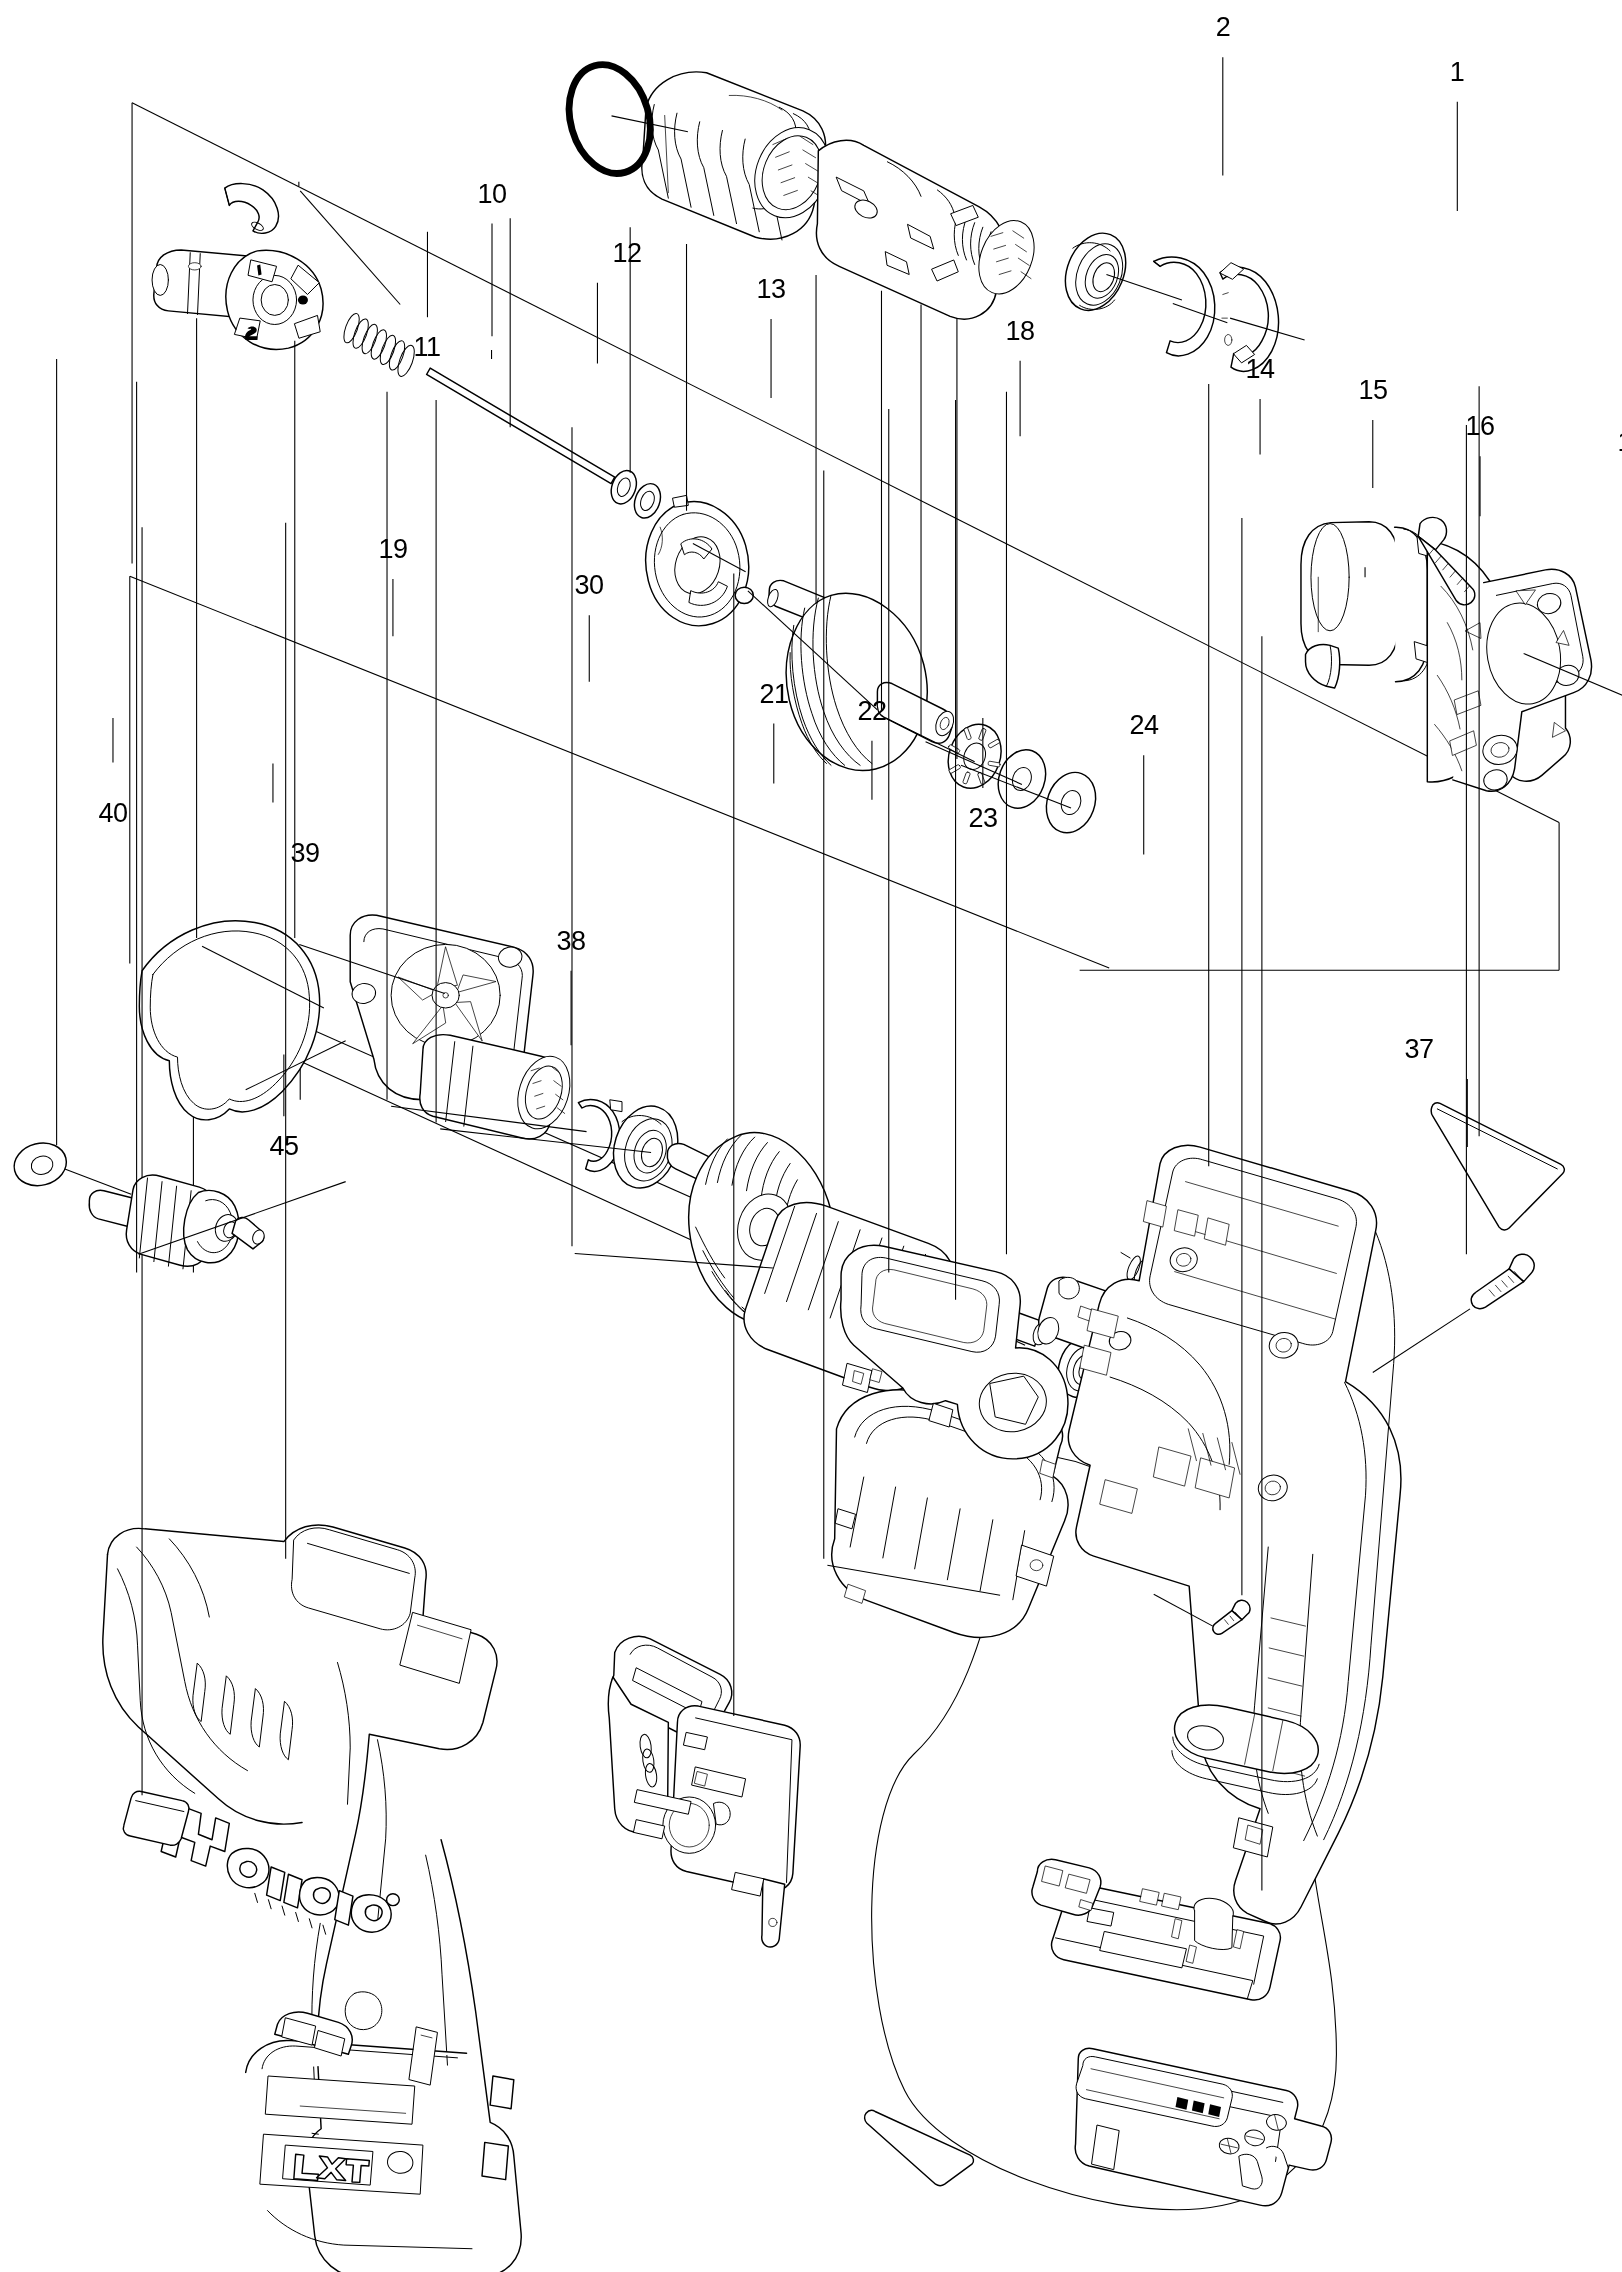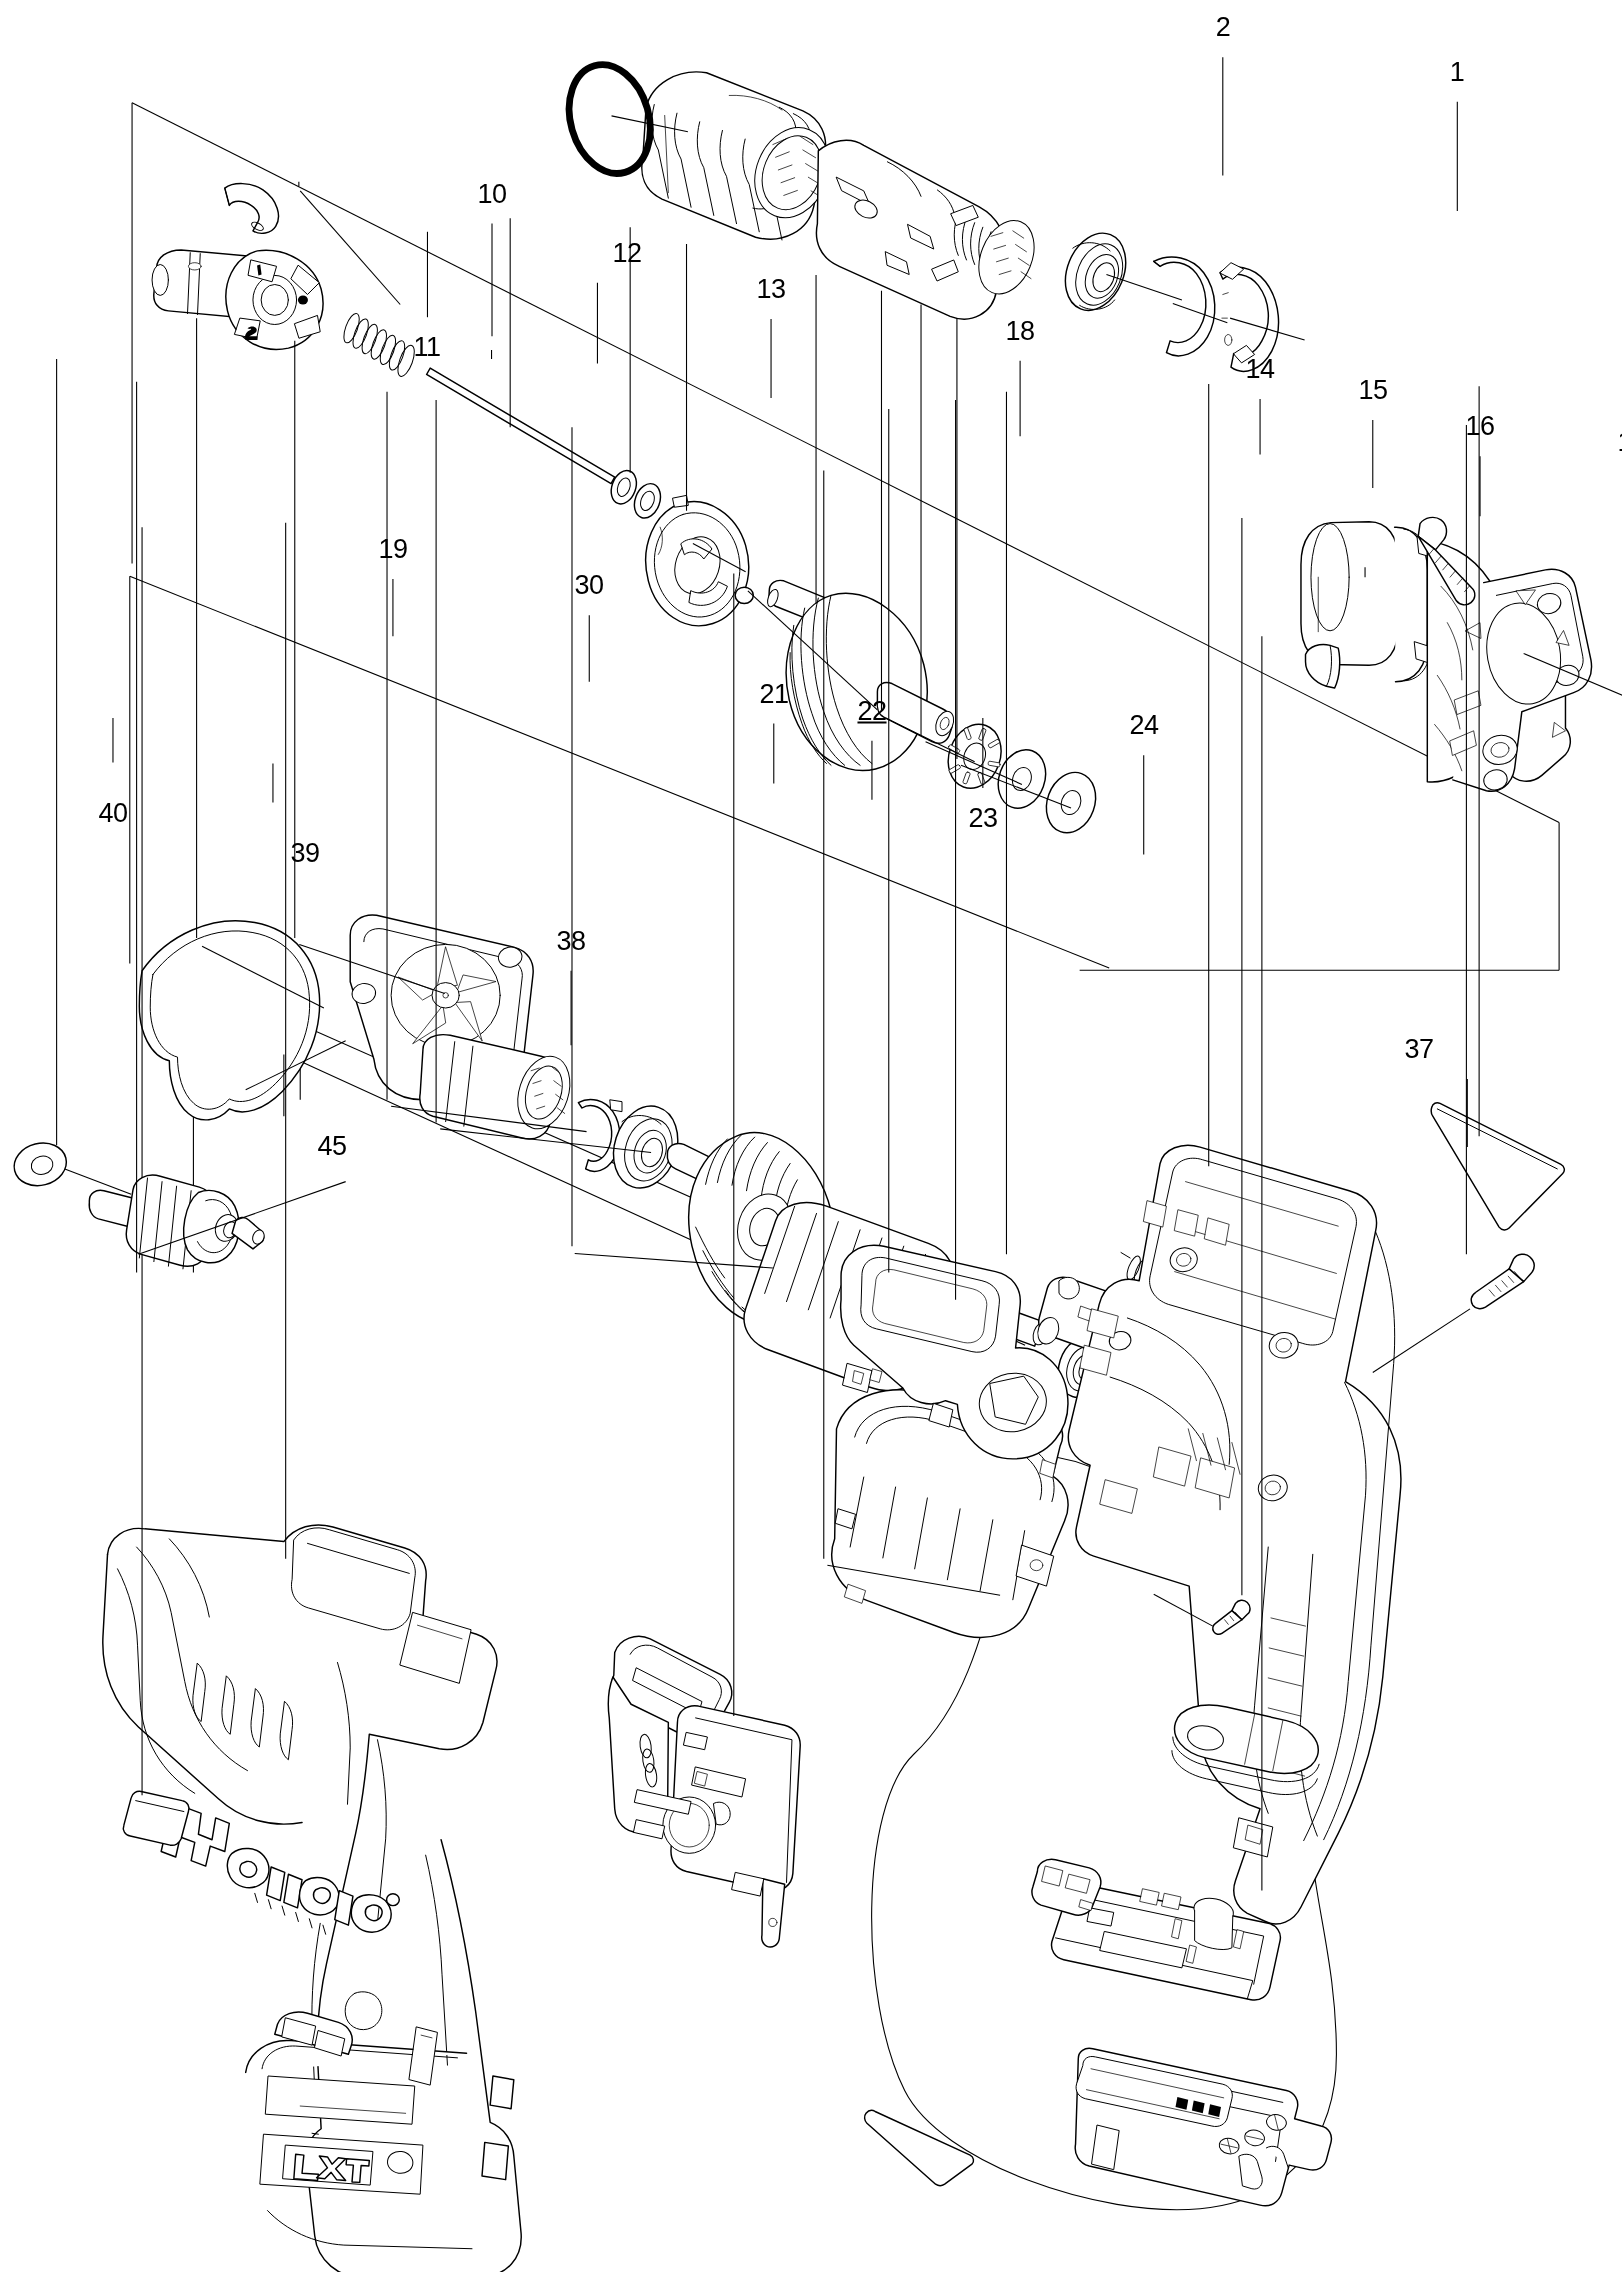--- a/index.html
+++ b/index.html
@@ -1021,24 +1021,24 @@
       <div class="lbl" style="left: 597px; top: 253px; margin-left: 30px;">12</div>
       <div class="lbl" style="left: 771px; top: 289px;">13</div>
       <div class="lbl" style="left: 1260px; top: 369px;">14</div>
       <div class="lbl" style="left: 1373px; top: 390px;">15</div>
       <div class="lbl" style="left: 1480px; top: 426px;">16</div>
       <div class="lbl" style="left: 1632px; top: 442px;">17</div>
       <div class="lbl" style="left: 1020px; top: 331px;">18</div>
       <div class="lbl" style="left: 393px; top: 549px;">19</div>
       <div class="lbl" style="left: 589px; top: 585px;">30</div>
       <div class="lbl" style="left: 774px; top: 694px;">21</div>
-      <div class="lbl" style="left: 872px; top: 711px; text-decoration: underline;">22</div>
+      <div class="lbl" style="left: 872px; top: 711px;">22</div>
       <div class="lbl" style="left: 983px; top: 818px;">23</div>
       <div class="lbl" style="left: 1144px; top: 725px; text-align: right;">24</div>
       <div class="lbl" style="left: 1419px; top: 1049px;">37</div>
       <div class="lbl" style="left: 571px; top: 941px;">38</div>
       <div class="lbl" style="left: 273px; top: 853px; margin-left: 32px;">39</div>
       <div class="lbl" style="left: 113px; top: 793px; margin-top: 20px;">40</div>
-      <div class="lbl" style="left: 284px; top: 1146px; margin-left: 48px;">45</div>
+      <div class="lbl" style="left: 284px; top: 1146px;">45</div>
     </div>
 
 </div>
 
 
 </body></html>

